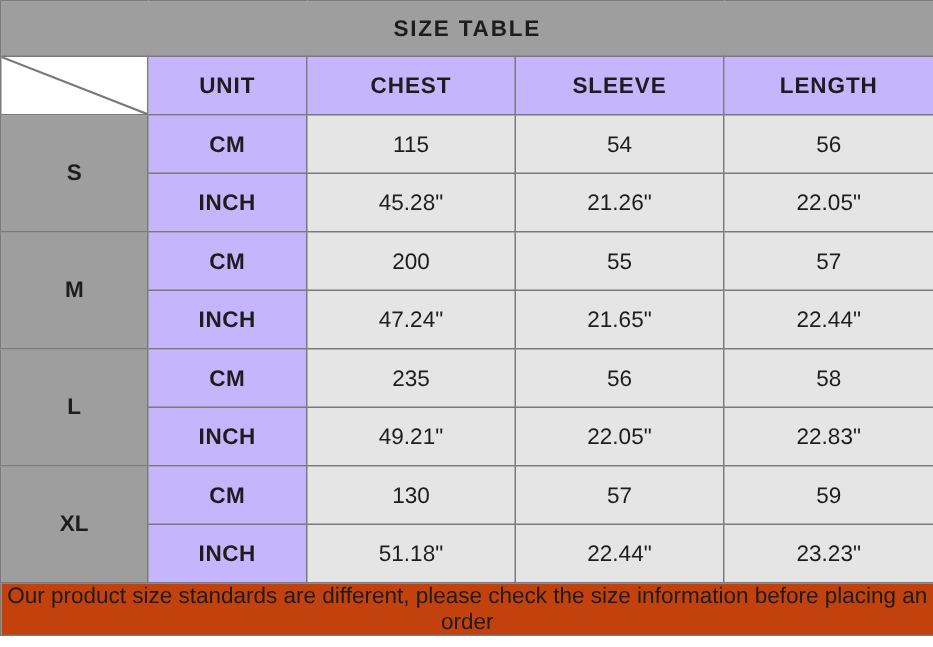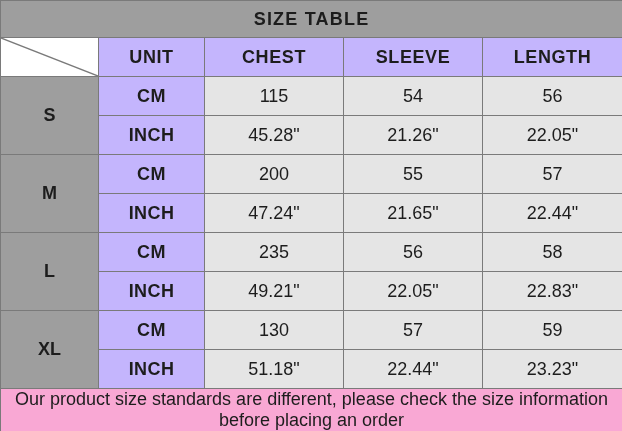--- a/index.html
+++ b/index.html
@@ -23,21 +23,21 @@
   }
   table.size-table {
     border-collapse: collapse;
     width: 622px;
     table-layout: fixed;
   }
   table.size-table td {
     border: 1px solid #7a7a7a;
     text-align: center;
     vertical-align: middle;
-    font-size: 18px;
+    font-size: 15px;
     color: #1d1d1d;
     padding: 0;
     height: 38px;
   }
   
   col.c-size  { width: 98px; }
   col.c-unit  { width: 106px; }
   col.c-chest { width: 139px; }
   col.c-sleeve{ width: 139px; }
   col.c-length{ width: 140px; }
@@ -78,21 +78,21 @@
     background: #c4b5fd;
     font-weight: bold;
     font-size: 13.5px;
     letter-spacing: 0.4px;
   }
   .val-cell {
     background: #e5e5e5;
     font-size: 13.5px;
   }
   .note-cell {
-    background: #f9a8d4;
+    background: #c2410c;
     font-size: 12.6px;
     height: 34px !important;
     color: #1d1d1d;
     text-align: center;
     margin-left: 24px;
   }
 </style>
 </head>
 <body>
 

